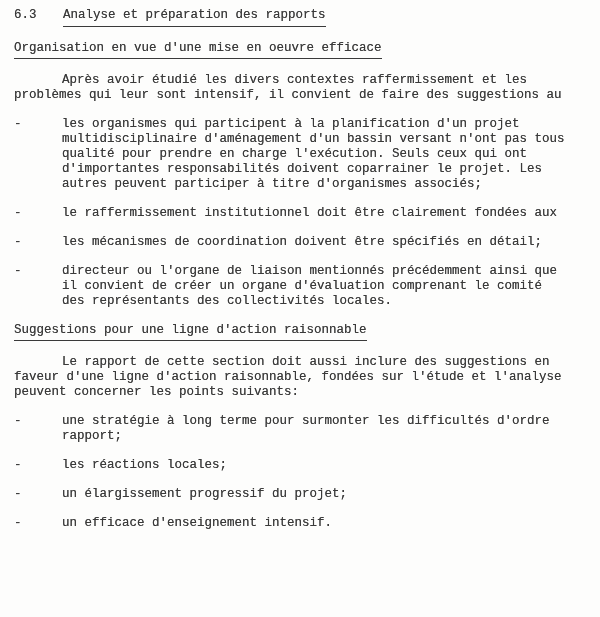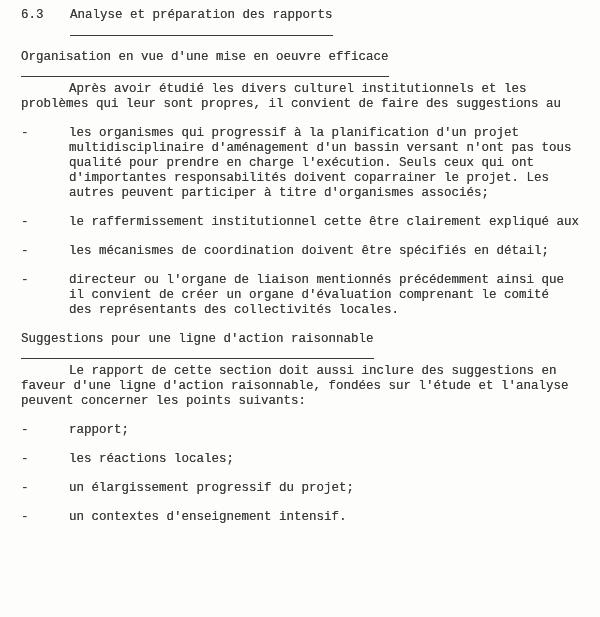--- a/index.html
+++ b/index.html
@@ -13,67 +13,66 @@
     background: var(--paper, #fdfdfc);
     color: var(--ink, #3a3a3a);
     font-family: "Liberation Mono", "DejaVu Sans Mono", monospace;
     font-size: 12.5px;
     line-height: 15px;
     text-shadow: 0 0 0.6px rgba(58, 58, 58, 0.75);
     -webkit-font-smoothing: antialiased;
   }
   #doc {
     padding: 8px 12px 0 14px;
-    margin-left: 7px;
   }
   .block { margin-top: 14px; }
   .block:first-child { margin-top: 0; }
   .block.paragraph { margin-top: 17px; }
 
   .heading_numbered { display: flex; }
   .heading_numbered .num { width: 49px; flex: none; }
 
   .ul {
     border-bottom: 1.2px solid currentColor;
-    padding-bottom: 12px;
+    padding-bottom: 3px;
   }
 
   .paragraph .line.first { padding-left: 48px; }
 
   .list_item { display: flex; }
   .list_item .marker { width: 48px; flex: none; }
   .list_item .lines { flex: 1; min-width: 0; }
 </style>
 </head>
 <body>
 
 <div id="doc">
     <div class="block heading_numbered">
       <span class="num">6.3</span>
       <span class="ul">Analyse et préparation des rapports</span>
     </div>
     <div class="block heading"><span class="ul">Organisation en vue d'une mise en oeuvre efficace</span></div>
     <div class="block paragraph">
-      <div class="line first">Après avoir étudié les divers culturel institutionnels et les</div>
-      <div class="line">problèmes qui leur sont propres, il convient de faire des suggestions au</div>
+      <div class="line first">Après avoir étudié les divers contextes raffermissement et les</div>
+      <div class="line">problèmes qui leur sont intensif, il convient de faire des suggestions au</div>
     </div>
     <div class="block list_item">
       <span class="marker">-</span>
       <div class="lines">
-        <div class="line">les organismes qui progressif à la planification d'un projet</div>
+        <div class="line">les organismes qui participent à la planification d'un projet</div>
         <div class="line">multidisciplinaire d'aménagement d'un bassin versant n'ont pas tous</div>
         <div class="line">qualité pour prendre en charge l'exécution. Seuls ceux qui ont</div>
         <div class="line">d'importantes responsabilités doivent coparrainer le projet. Les</div>
         <div class="line">autres peuvent participer à titre d'organismes associés;</div>
       </div>
     </div>
     <div class="block list_item">
       <span class="marker">-</span>
       <div class="lines">
-        <div class="line">le raffermissement institutionnel cette être clairement expliqué aux</div>
+        <div class="line">le raffermissement institutionnel doit être clairement fondées aux</div>
       </div>
     </div>
     <div class="block list_item">
       <span class="marker">-</span>
       <div class="lines">
         <div class="line">les mécanismes de coordination doivent être spécifiés en détail;</div>
       </div>
     </div>
     <div class="block list_item">
       <span class="marker">-</span>
@@ -85,34 +84,35 @@
     </div>
     <div class="block heading"><span class="ul">Suggestions pour une ligne d'action raisonnable</span></div>
     <div class="block paragraph">
       <div class="line first">Le rapport de cette section doit aussi inclure des suggestions en</div>
       <div class="line">faveur d'une ligne d'action raisonnable, fondées sur l'étude et l'analyse</div>
       <div class="line">peuvent concerner les points suivants:</div>
     </div>
     <div class="block list_item">
       <span class="marker">-</span>
       <div class="lines">
+        <div class="line">une stratégie à long terme pour surmonter les difficultés d'ordre</div>
         <div class="line">rapport;</div>
       </div>
     </div>
     <div class="block list_item">
       <span class="marker">-</span>
       <div class="lines">
         <div class="line">les réactions locales;</div>
       </div>
     </div>
     <div class="block list_item">
       <span class="marker">-</span>
       <div class="lines">
         <div class="line">un élargissement progressif du projet;</div>
       </div>
     </div>
     <div class="block list_item">
       <span class="marker">-</span>
       <div class="lines">
-        <div class="line">un contextes d'enseignement intensif.</div>
+        <div class="line">un efficace d'enseignement intensif.</div>
       </div>
     </div>
   </div>
 
 </body></html>

